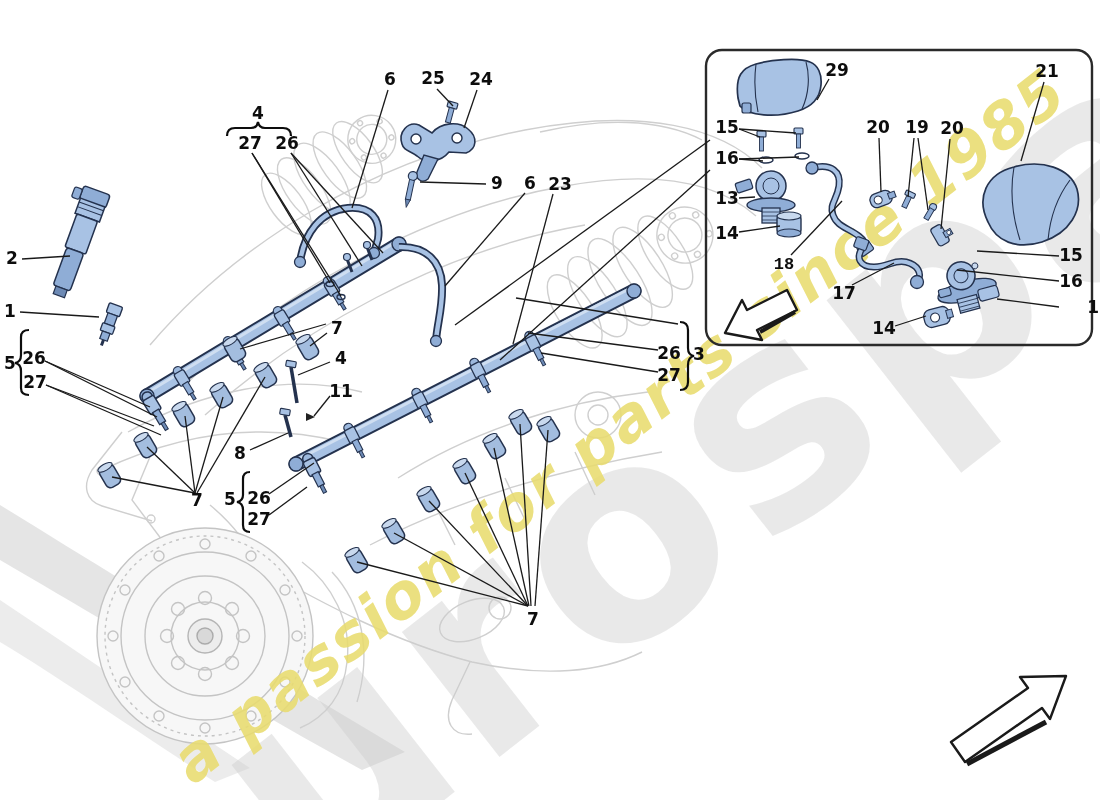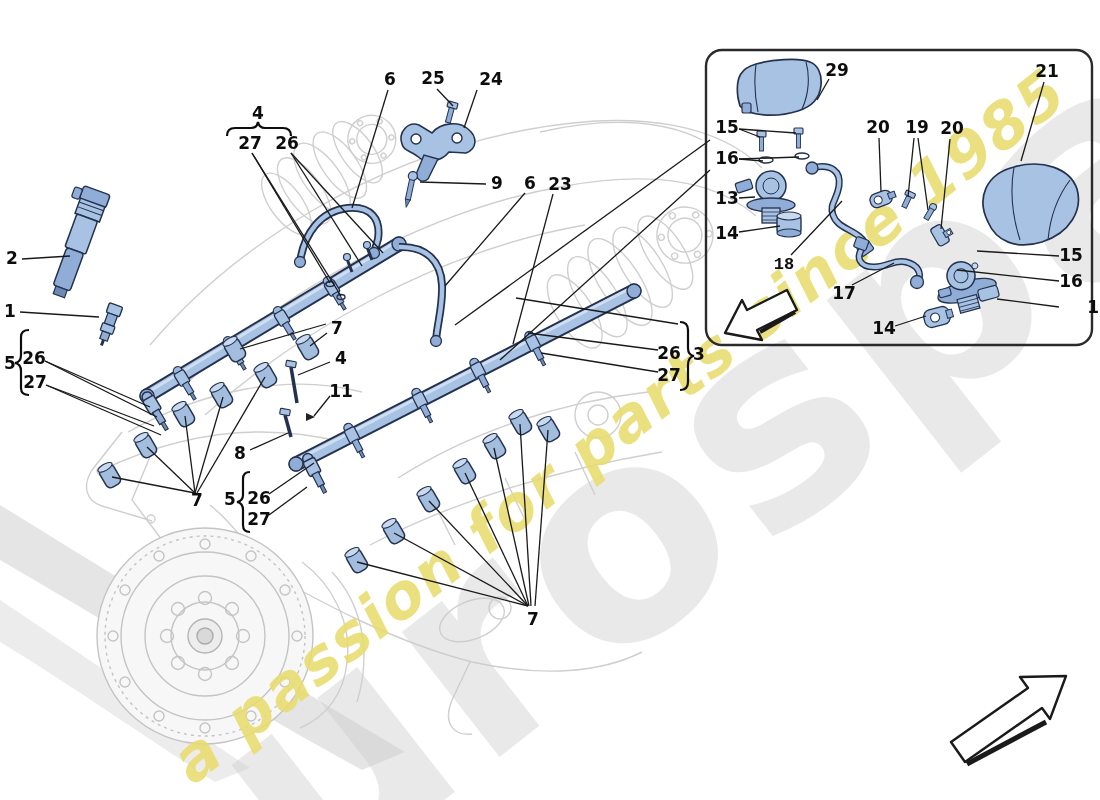--- a/index.html
+++ b/index.html
@@ -398,21 +398,21 @@
 </svg>
 
 <div id="callout-layer">
       <div class="callout" style="left: 10px; top: 311px;">1</div>
       <div class="callout" style="left: 12px; top: 258px;">2</div>
       <div class="callout" style="left: 258px; top: 113px;">4</div>
       <div class="callout" style="left: 250px; top: 143px;">27</div>
       <div class="callout" style="left: 287px; top: 143px;">26</div>
       <div class="callout" style="left: 390px; top: 79px;">6</div>
       <div class="callout" style="left: 433px; top: 78px;">25</div>
-      <div class="callout" style="left: 491px; top: 79px;">24</div>
+      <div class="callout" style="left: 481px; top: 79px;">24</div>
       <div class="callout" style="left: 497px; top: 183px;">9</div>
       <div class="callout" style="left: 530px; top: 183px;">6</div>
       <div class="callout" style="left: 560px; top: 184px;">23</div>
       <div class="callout" style="left: 337px; top: 328px;">7</div>
       <div class="callout" style="left: 341px; top: 358px;">4</div>
       <div class="callout" style="left: 341px; top: 391px;">11</div>
       <div class="callout" style="left: 240px; top: 453px;">8</div>
       <div class="callout" style="left: 10px; top: 363px;">5</div>
       <div class="callout" style="left: 34px; top: 358px;">26</div>
       <div class="callout" style="left: 35px; top: 382px;">27</div>

